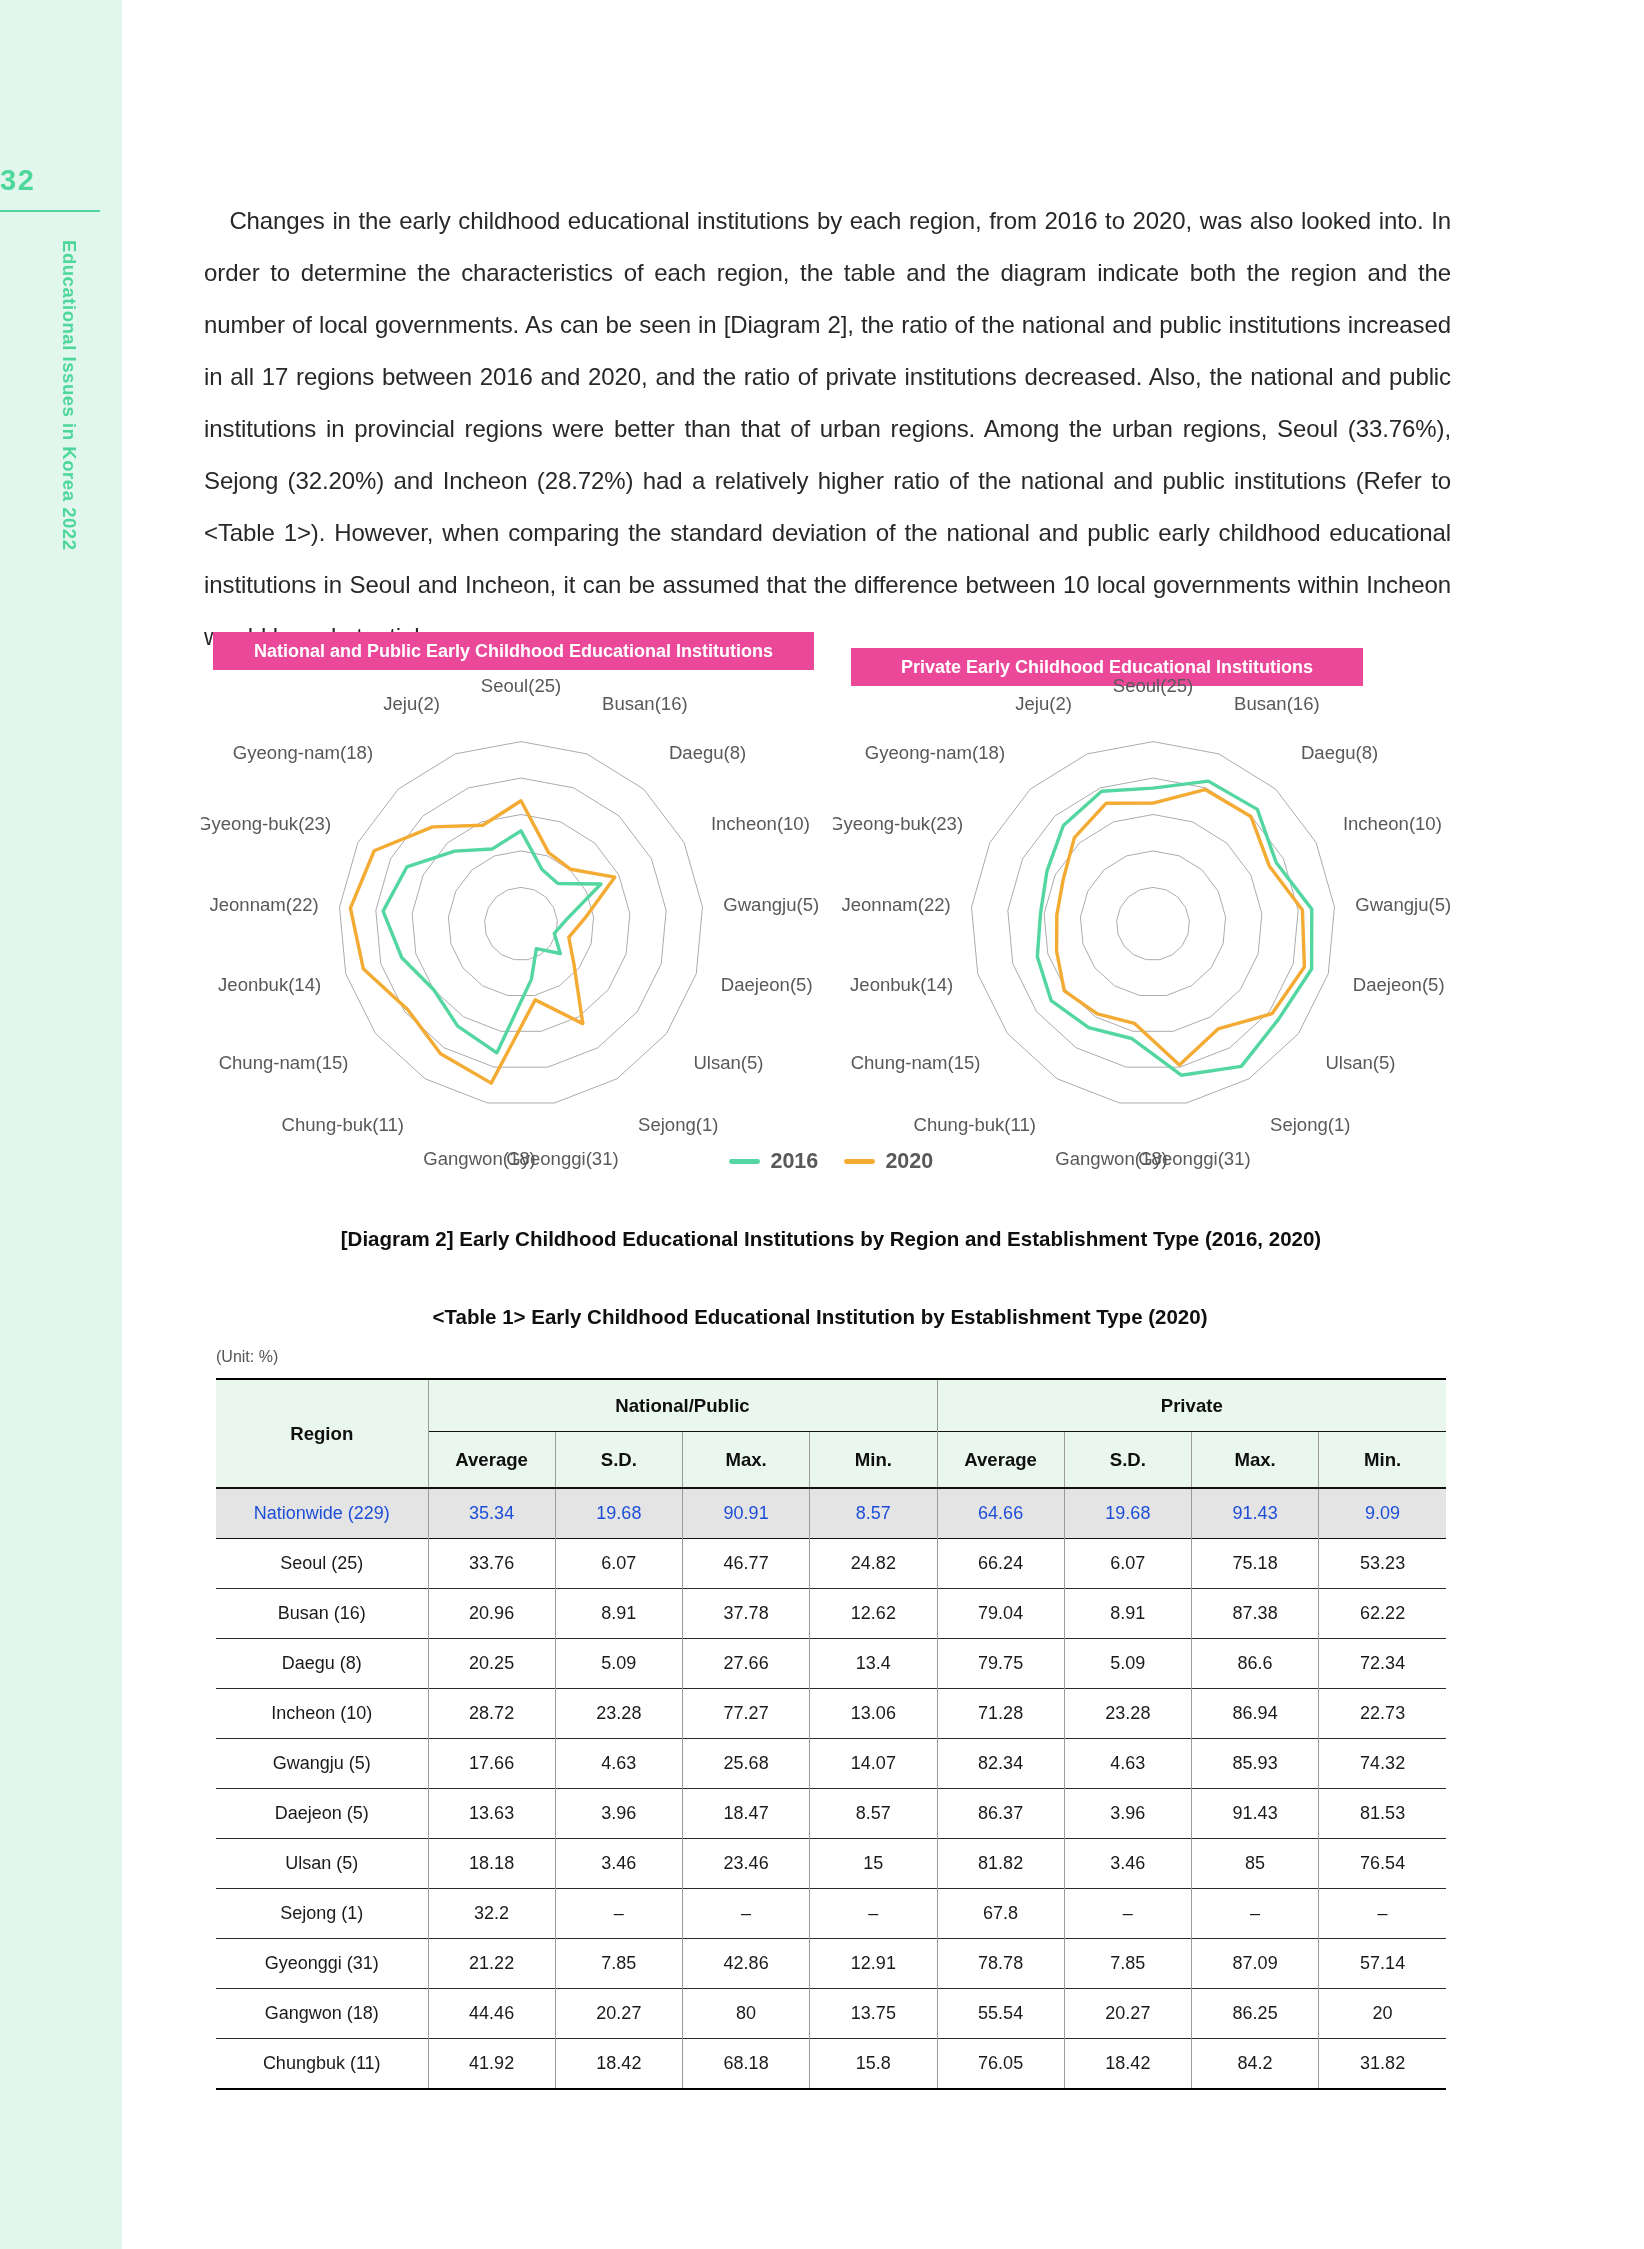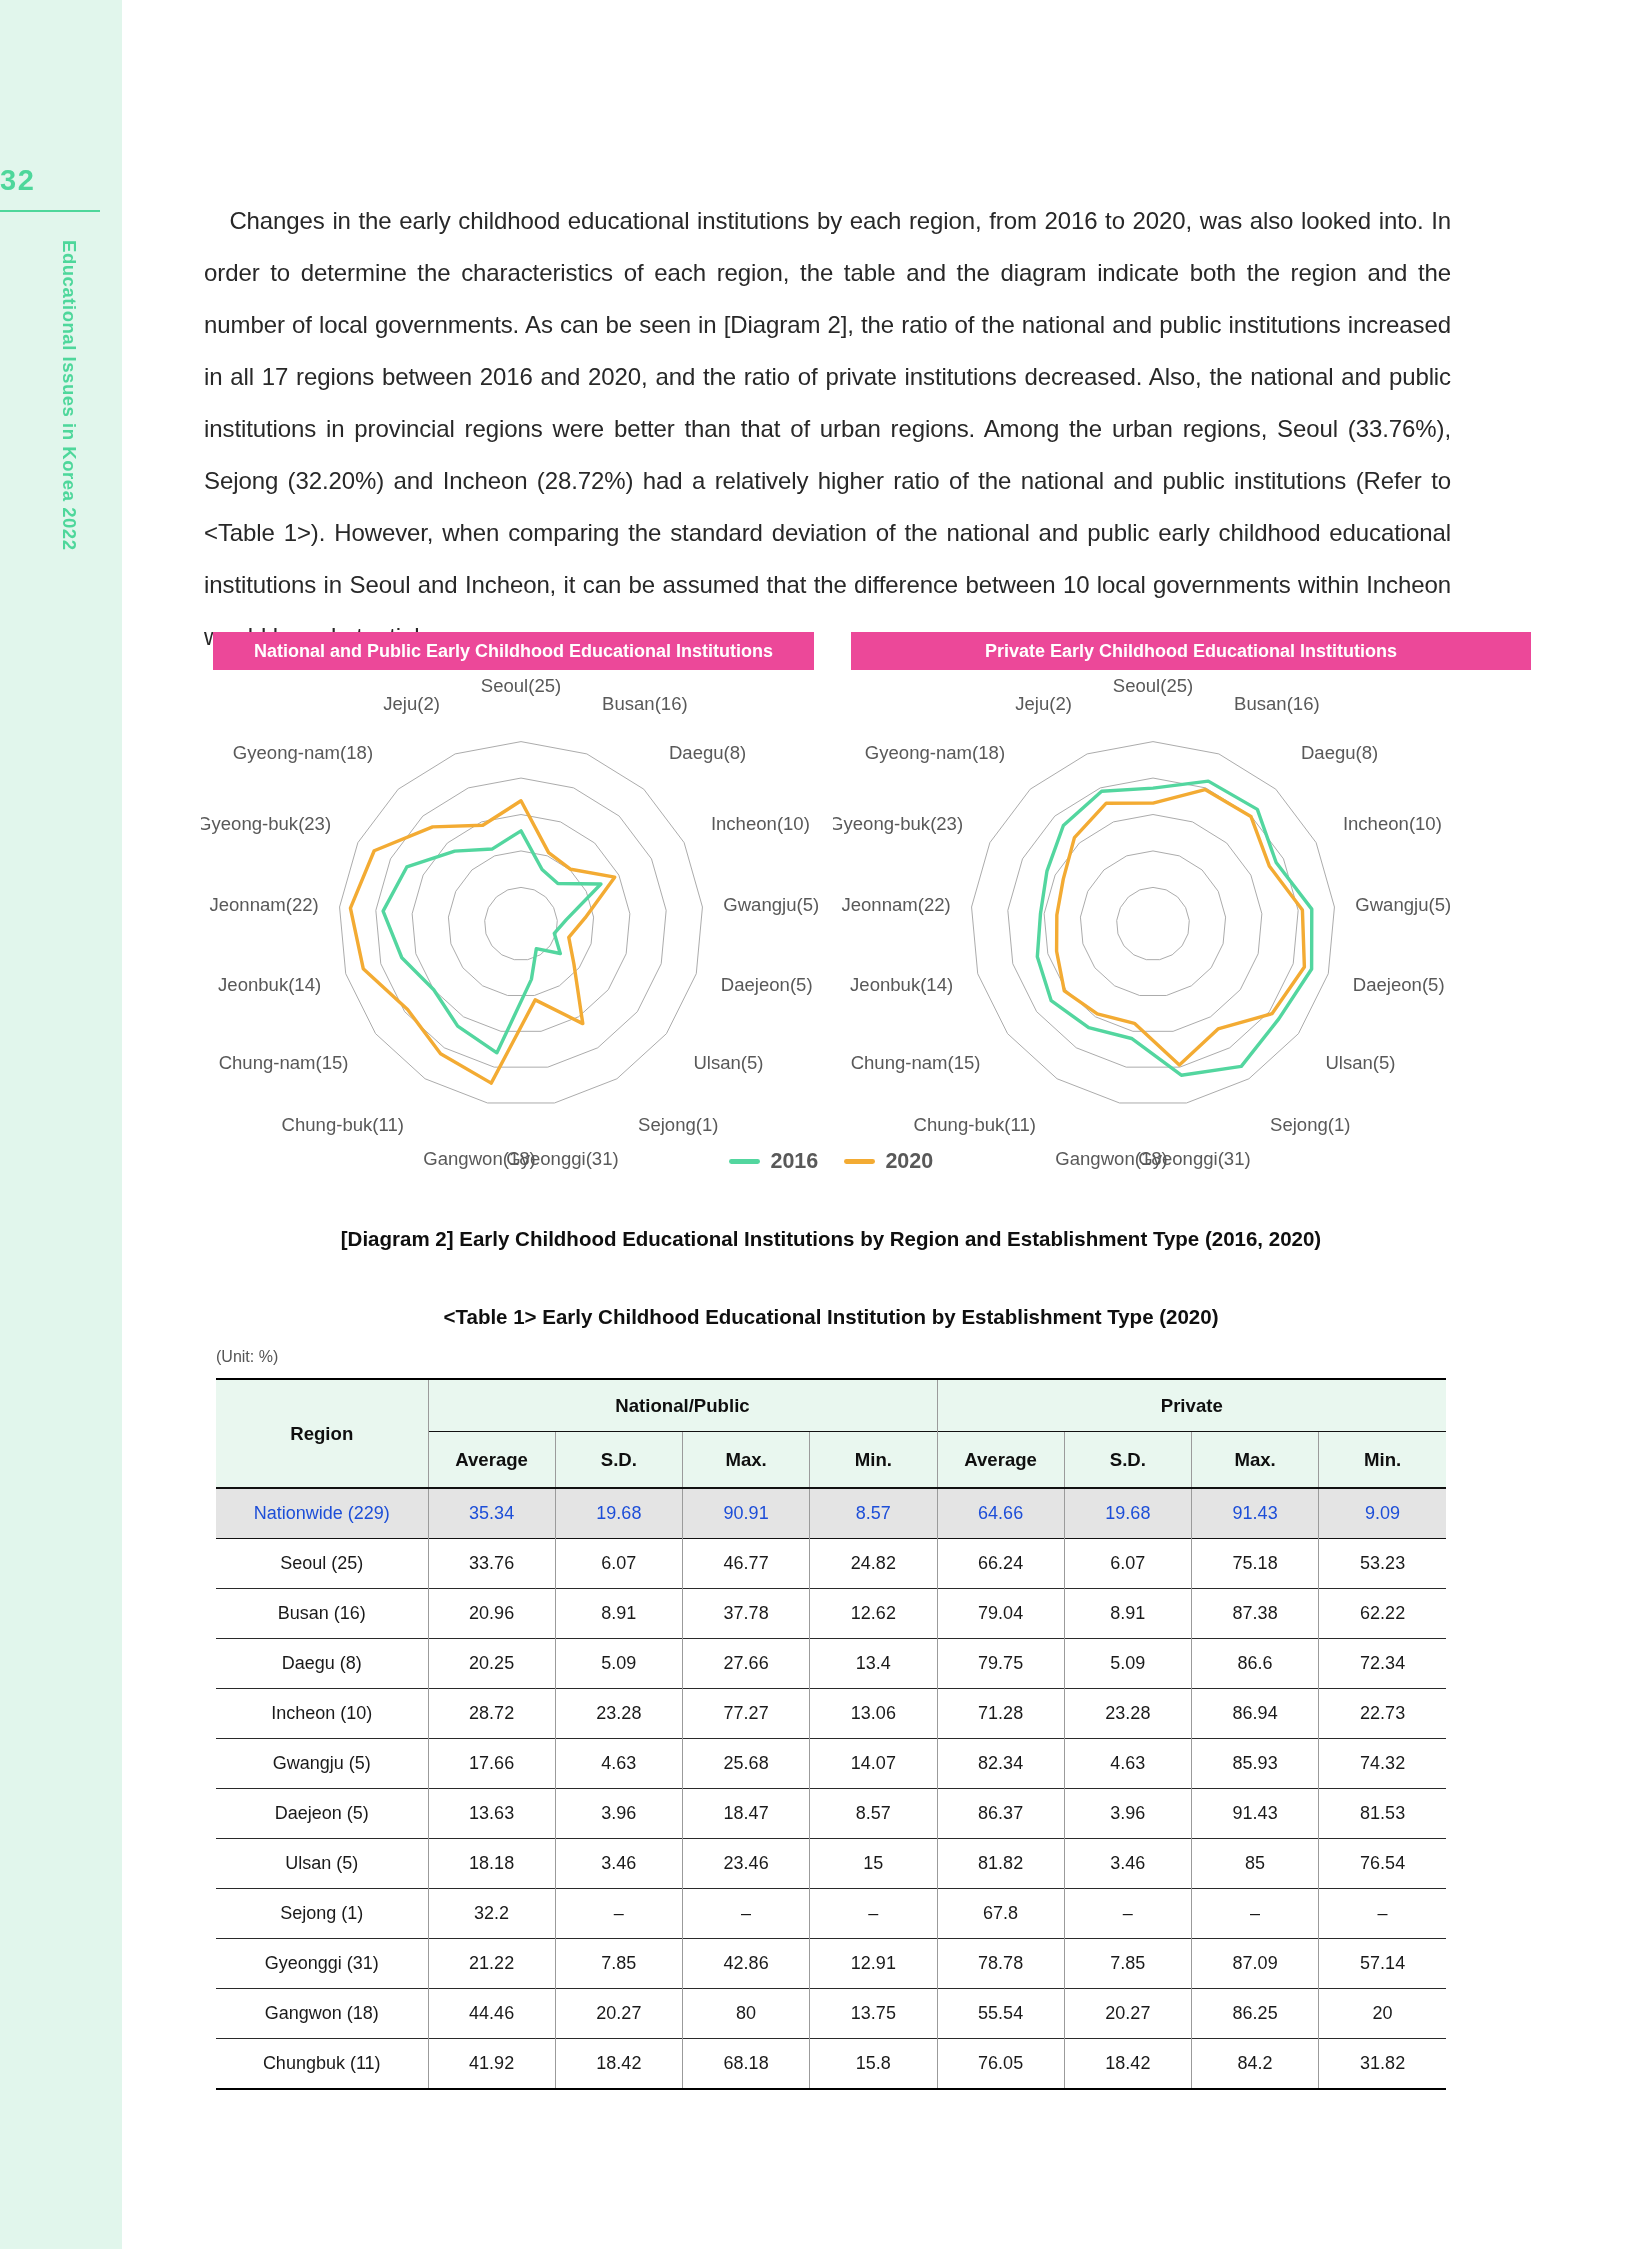--- a/index.html
+++ b/index.html
@@ -24,41 +24,41 @@
     font-size:24px;line-height:52px;letter-spacing:-0.1px;
     text-align:justify;text-indent:25.4px;color:#282828;
   }
   
   .chart-bar{
     position:absolute;top:632px;height:38px;background:#ec4899;color:#ffffff;
     font-size:18px;font-weight:700;text-align:center;line-height:39px;
     white-space:nowrap;overflow:hidden;
   }
   .chart-bar.left{left:213px;width:601px;}
-  .chart-bar.right{left:851px;width:680px;}
+  .chart-bar.right{left:851px;width:512px;margin-top:16px;}
   
   .radar-wrap{position:absolute;top:677px;width:640px;height:523px;}
   .radar-wrap.left{left:201px;}
   .radar-wrap.right{left:833px;}
   .radar-wrap svg{display:block;width:640px;height:523px;}
   
   .legend{
     position:absolute;left:216px;top:1149px;width:1230px;
     display:flex;justify-content:center;align-items:flex-start;gap:25.4px;
   }
   .legend-item{display:flex;align-items:center;gap:10.7px;}
   .legend-swatch{width:31px;height:4.4px;border-radius:2.4px;}
   .legend-label{font-size:21.5px;font-weight:600;color:#595959;}
   
   .diagram-caption{
     position:absolute;left:147px;top:1227px;width:1368px;text-align:center;
     font-size:20.5px;font-weight:700;color:#0f0f0f;
   }
   .table-title{
-    position:absolute;left:147px;top:1305px;width:1368px;text-align:center;
+    position:absolute;left:136px;top:1305px;width:1368px;text-align:center;
     font-size:20.5px;font-weight:700;color:#0f0f0f;
   }
   .unit-note{
     position:absolute;left:216px;top:1348px;width:1230px;text-align:left;
     font-size:16px;color:#555555;
   }
   
   table.stats{
     position:absolute;left:216px;top:1378px;width:1230px;
     border-collapse:collapse;table-layout:fixed;

